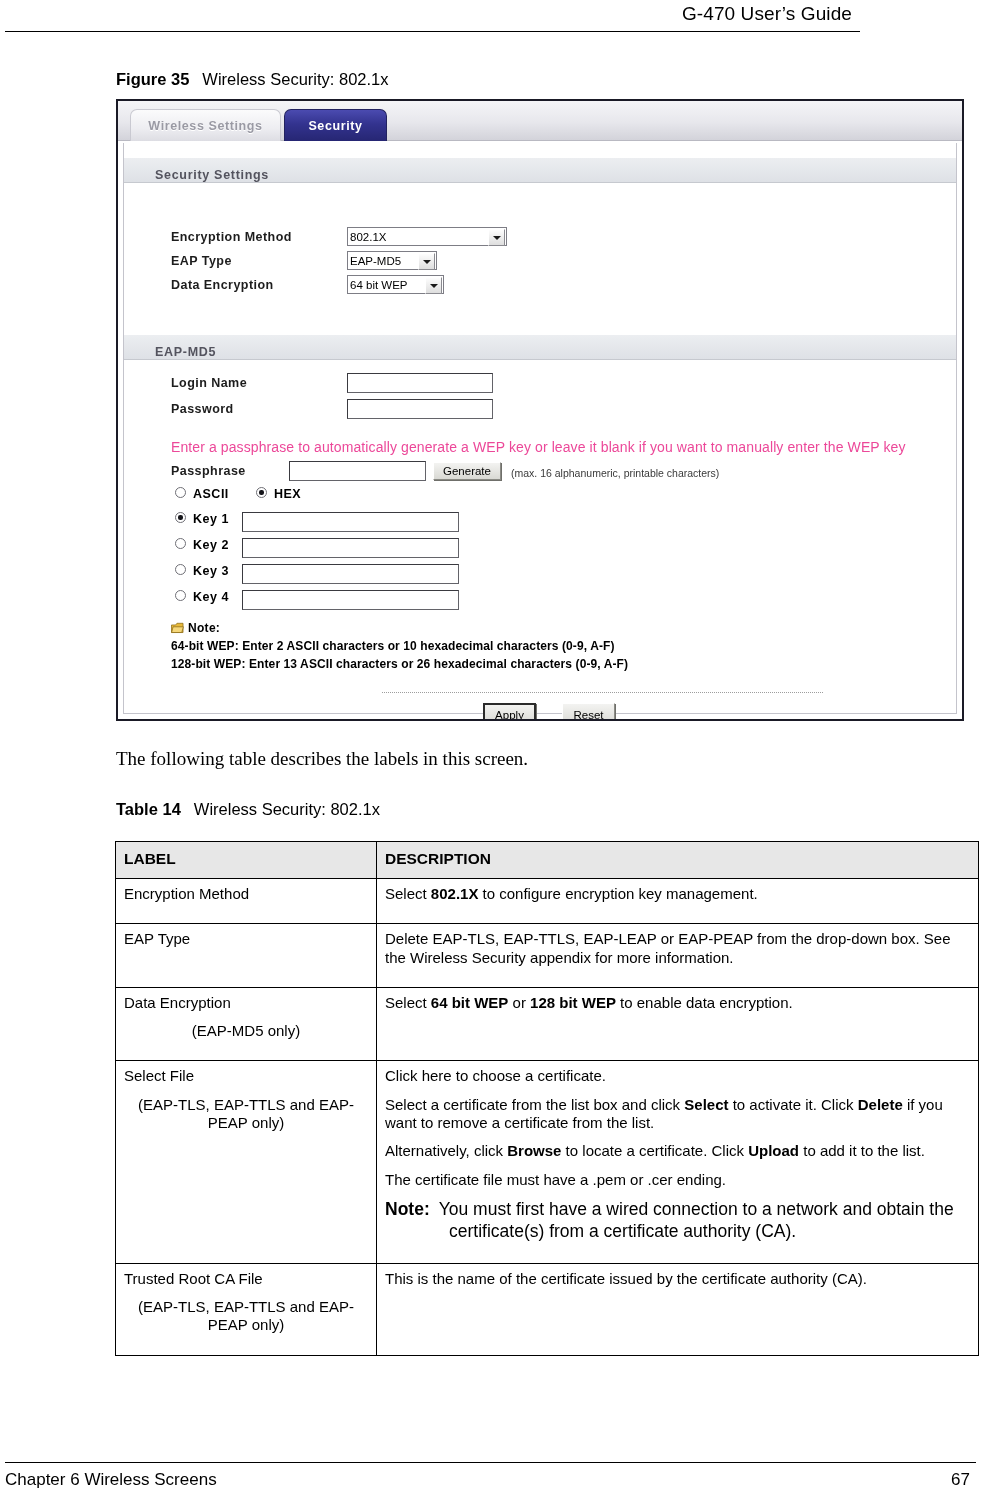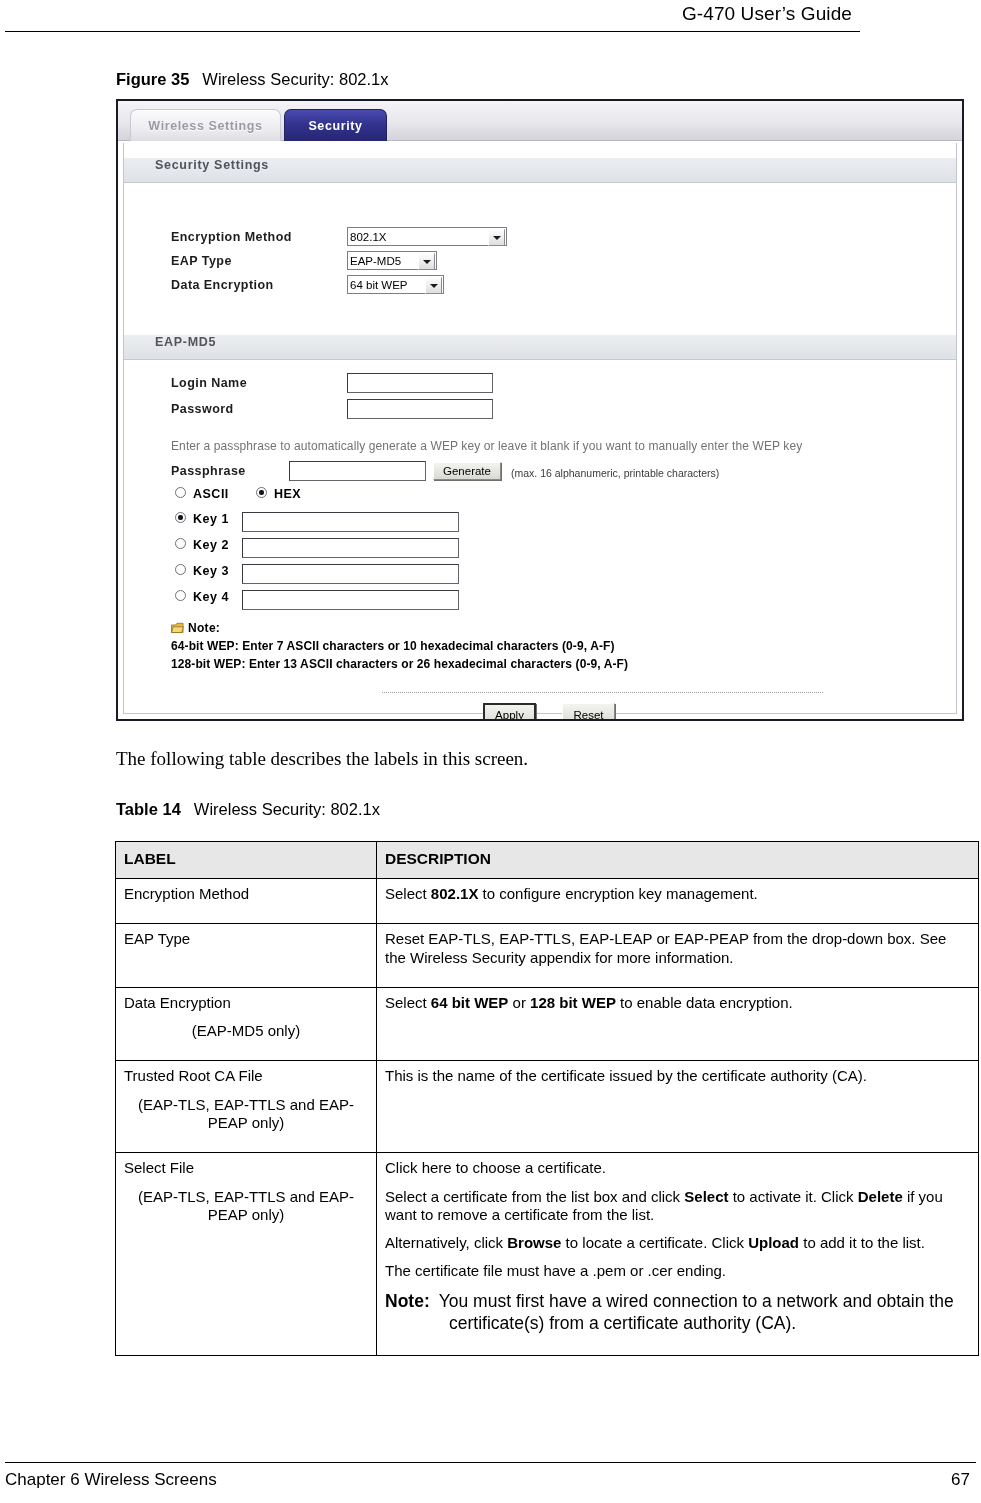--- a/index.html
+++ b/index.html
@@ -115,21 +115,21 @@
   .section-bar {
     position: absolute;
     left: 0;
     width: 100%;
     height: 26px;
     box-sizing: border-box;
     background: linear-gradient(to bottom, #eceef1 0%, #dee1e6 100%);
     border-top: 1px solid #ffffff;
     border-bottom: 1px solid #c6c9cf;
     display: flex;
-    align-items: flex-start;
+    align-items: flex-end;
   }
   .section-bar span {
     margin-left: 31px;
     font-size: 12.5px;
     font-weight: bold;
     color: #53535e;
     letter-spacing: 0.7px;
   }
 
   .frow {
@@ -182,22 +182,22 @@
     box-sizing: border-box;
     border: 1px solid #636369;
     border-top-color: #3a3a40;
     border-left-color: #3a3a40;
     background: #ffffff;
     padding: 0 3px;
   }
 
   .hint-line {
     position: absolute;
-    font-size: 12px;
-    color: #737373;
+    font-size: 14px;
+    color: #ec4899;
     letter-spacing: 0.1px;
     white-space: nowrap;
   }
   .small-note {
     position: absolute;
     font-size: 10.5px;
     color: #3a3a3a;
     white-space: nowrap;
   }
 
@@ -456,21 +456,21 @@
       <span class="rlabel">Key 4</span>
       <input class="win" style="width: 217px;" value="">
     </div>
 
     <div class="note-block" style="left:47px; top:478px; width:620px; height:56px;">
       <svg class="note-ico" viewBox="0 0 14 13">
         <path d="M0.5 3.2 L5 3.2 L6.4 1.4 L13 1.4 L13 11.4 L0.5 11.4 Z" fill="#e8b93a" stroke="#8a6a14" stroke-width="0.8"></path>
         <path d="M2.2 5.2 L13.4 5.2 L11.6 11.4 L0.6 11.4 Z" fill="#f5d77a" stroke="#8a6a14" stroke-width="0.8"></path>
       </svg>
       <div class="note-head">Note:</div>
-      <div class="note-line" style="top:18px;">64-bit WEP: Enter 7 ASCII characters or 10 hexadecimal characters (0-9, A-F)</div>
+      <div class="note-line" style="top:18px;">64-bit WEP: Enter 2 ASCII characters or 10 hexadecimal characters (0-9, A-F)</div>
       <div class="note-line" style="top:36px;">128-bit WEP: Enter 13 ASCII characters or 26 hexadecimal characters (0-9, A-F)</div>
     </div>
 
     <div class="dotrule" style="left:258px; top:549px; width:441px;"></div>
     <button class="win strong" style="position:absolute; left:359px; top:560px; width:53px; height:23px;">Apply</button>
     <button class="win" style="position:absolute; left:438px; top:560px; width:53px; height:23px;">Reset</button>
 
   </div>
 </div>
 
@@ -494,45 +494,45 @@
   <tbody id="table-body">
       <tr>
         <td><span>Encryption Method</span></td>
         <td>
           <p class="desc-p"><span>Select </span><b>802.1X</b><span> to configure encryption key management.</span></p>
         </td>
       </tr>
       <tr>
         <td><span>EAP Type</span></td>
         <td>
-          <p class="desc-p"><span>Reset EAP-TLS, EAP-TTLS, EAP-LEAP or EAP-PEAP from the drop-down box. See the Wireless Security appendix for more information.</span></p>
+          <p class="desc-p"><span>Delete EAP-TLS, EAP-TTLS, EAP-LEAP or EAP-PEAP from the drop-down box. See the Wireless Security appendix for more information.</span></p>
         </td>
       </tr>
       <tr>
         <td><span>Data Encryption</span><span class="lbl-extra">(EAP-MD5 only)</span></td>
         <td>
           <p class="desc-p"><span>Select </span><b>64 bit WEP</b><span> or </span><b>128 bit WEP</b><span> to enable data encryption.</span></p>
-        </td>
-      </tr>
-      <tr>
-        <td><span>Trusted Root CA File</span><span class="lbl-extra">(EAP-TLS, EAP-TTLS and EAP-PEAP only)</span></td>
-        <td>
-          <p class="desc-p"><span>This is the name of the certificate issued by the certificate authority (CA).</span></p>
         </td>
       </tr>
       <tr>
         <td><span>Select File</span><span class="lbl-extra">(EAP-TLS, EAP-TTLS and EAP-PEAP only)</span></td>
         <td>
           <p class="desc-p"><span>Click here to choose a certificate.</span></p>
           <p class="desc-p"><span>Select a certificate from the list box and click </span><b>Select</b><span> to activate it. Click </span><b>Delete</b><span> if you want to remove a certificate from the list.</span></p>
           <p class="desc-p"><span>Alternatively, click </span><b>Browse</b><span> to locate a certificate. Click </span><b>Upload</b><span> to add it to the list.</span></p>
           <p class="desc-p"><span>The certificate file must have a .pem or .cer ending.</span></p>
           <p class="note-p"><b>Note:</b><span class="sp"></span><span>You must first have a wired connection to a network and obtain the certificate(s) from a certificate authority (CA).</span></p>
         </td>
       </tr>
+      <tr>
+        <td><span>Trusted Root CA File</span><span class="lbl-extra">(EAP-TLS, EAP-TTLS and EAP-PEAP only)</span></td>
+        <td>
+          <p class="desc-p"><span>This is the name of the certificate issued by the certificate authority (CA).</span></p>
+        </td>
+      </tr>
     </tbody>
 </table>
 
 <div class="footer-rule"></div>
 <div class="footer">
   <span class="f-left">Chapter 6 Wireless Screens</span>
   <span class="f-right">67</span>
 </div>
 
 </body></html>

